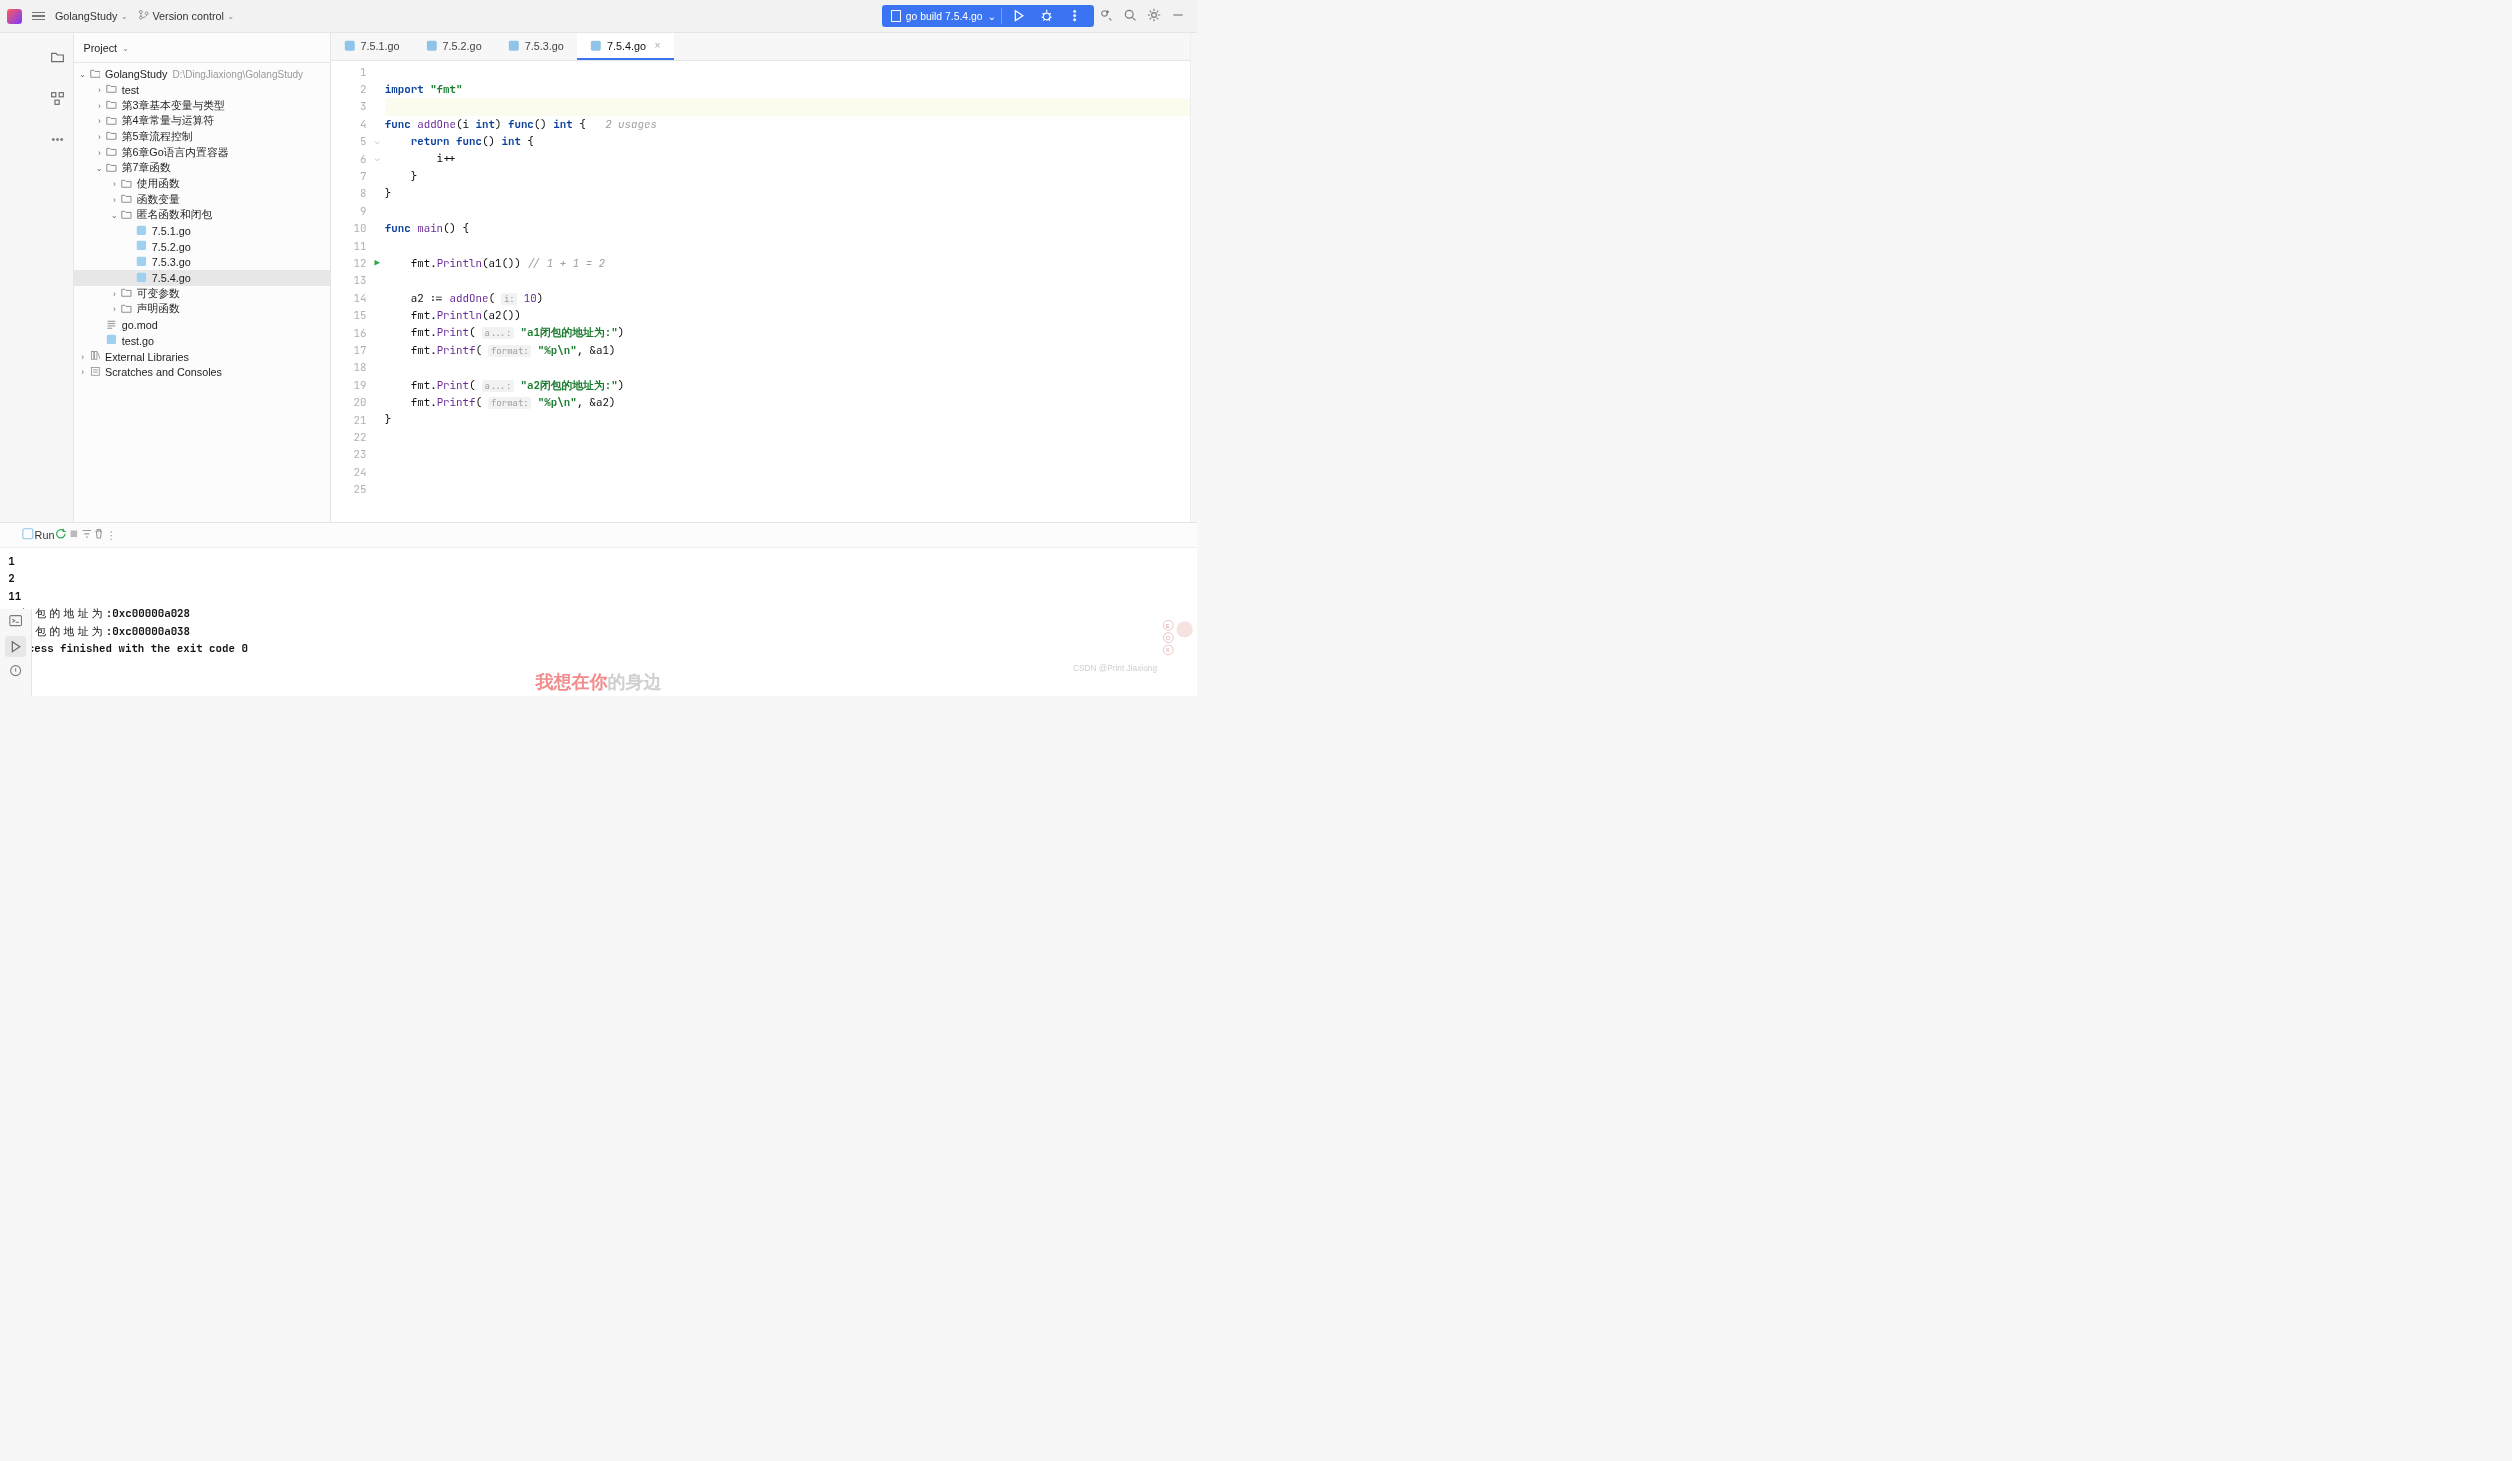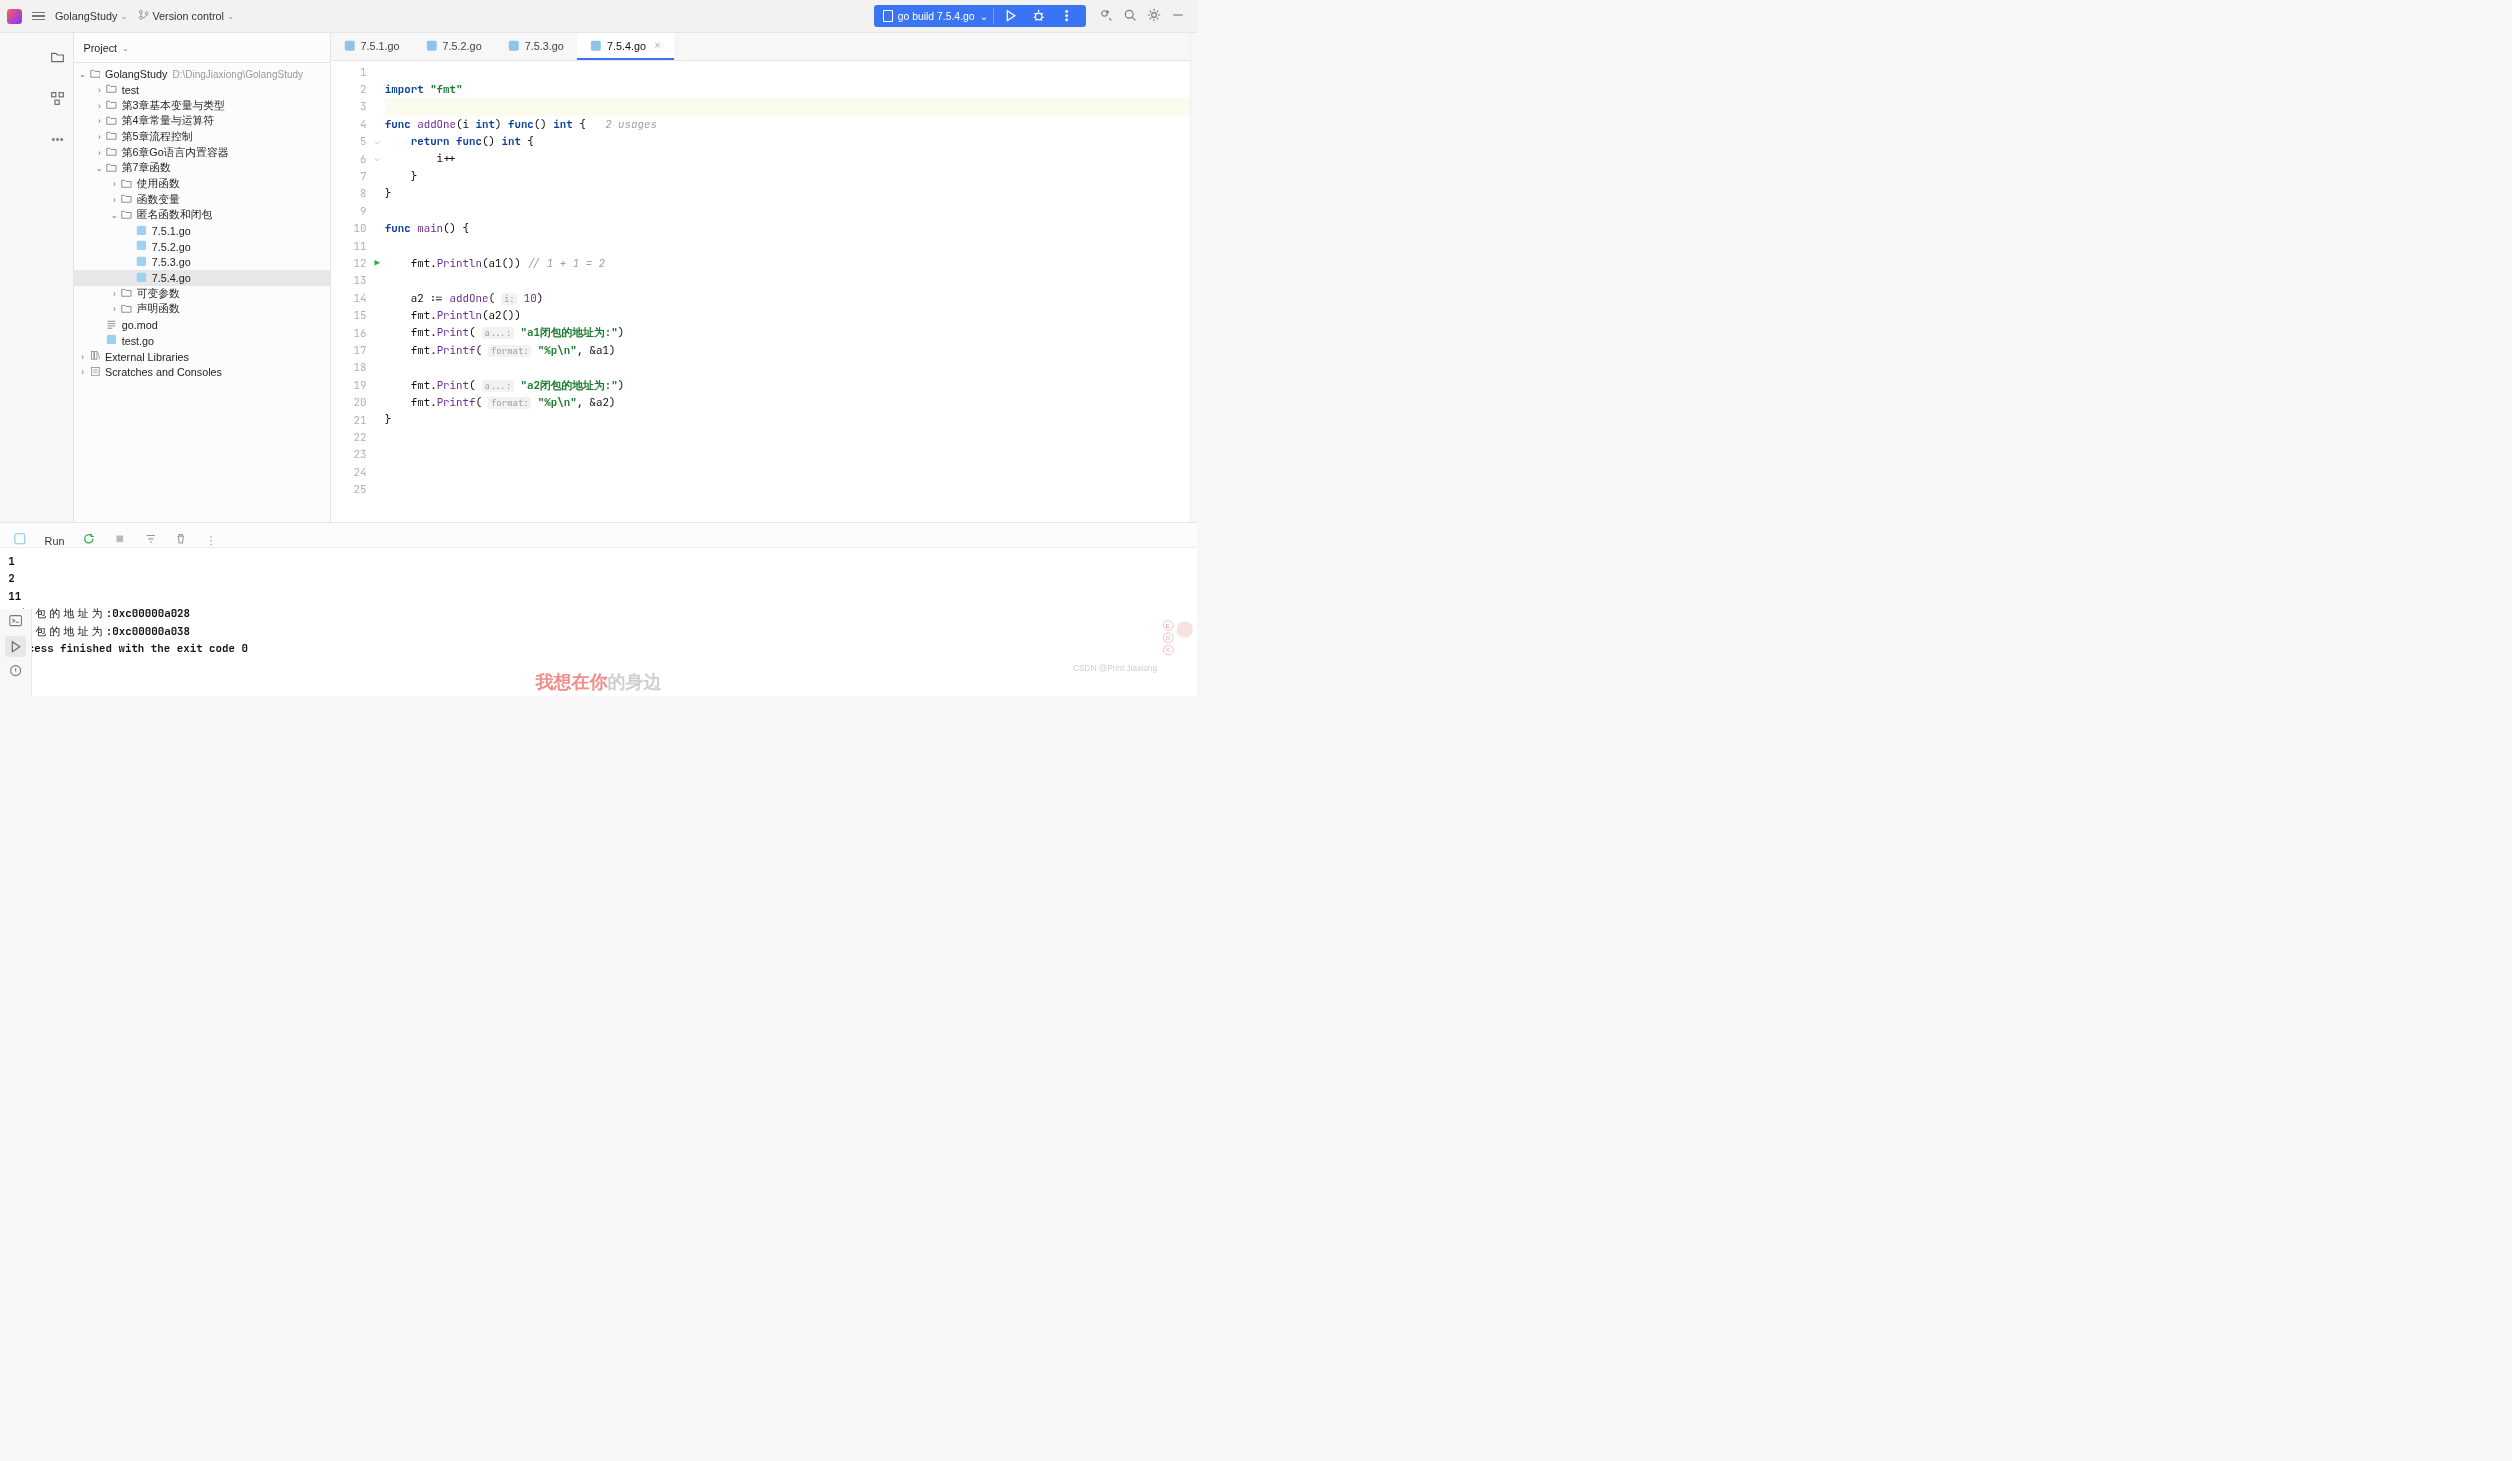--- a/index.html
+++ b/index.html
@@ -22,21 +22,21 @@
   border-bottom: 0.8px solid #e5e5e5;
   gap: 6.6px;
 }
 .topbar-left { display: flex; align-items: center; gap: 10px; }
 .logo { width: 15px; height: 15px; border-radius: 3.3px; background: linear-gradient(135deg, #ff5a5a, #7a3aff); }
 .hamburger-icon { width: 13.3px; display: flex; flex-direction: column; gap: 2.5px; cursor: pointer; }
 .hamburger-icon span { height: 1.2px; background: #777; }
 .crumb { display: flex; align-items: center; gap: 3.3px; color: #333; cursor: pointer; }
 .crumb .chev { color: #888; font-size: 8.3px; }
 .vcs-icon svg { width: 11.6px; height: 11.6px; }
-.topbar-right { margin-left: auto; display: flex; align-items: center; gap: 13px; }
+.topbar-right { margin-left: auto; display: flex; align-items: center; gap: 5px; }
 .run-config {
   background: #3b74f2;
   color: #fff;
   border-radius: 3.3px;
   height: 21.5px;
   padding: 0 8.3px;
   display: flex;
   align-items: center;
   gap: 5px;
   cursor: pointer;
@@ -163,23 +163,23 @@
 .run-pane {
   border-top: 0.8px solid #e5e5e5;
   background: #fcfcfc;
   height: 174px;
   display: flex;
   flex-direction: column;
 }
 .run-hdr {
   height: 25px;
   display: flex;
-  align-items: flex-end;
-  padding: 0 14px;
-  gap: 19px;
+  align-items: center;
+  padding: 0 22px;
+  gap: 1px;
   border-bottom: 0.8px solid #eee;
 }
 .run-hdr svg { width: 11.6px; height: 11.6px; }
 .run-output {
   flex: 1;
   padding: 5px 8.3px;
   font-family: "JetBrains Mono", Menlo, Consolas, monospace;
   font-size: 10.8px;
   line-height: 17.4px;
   color: #111;

